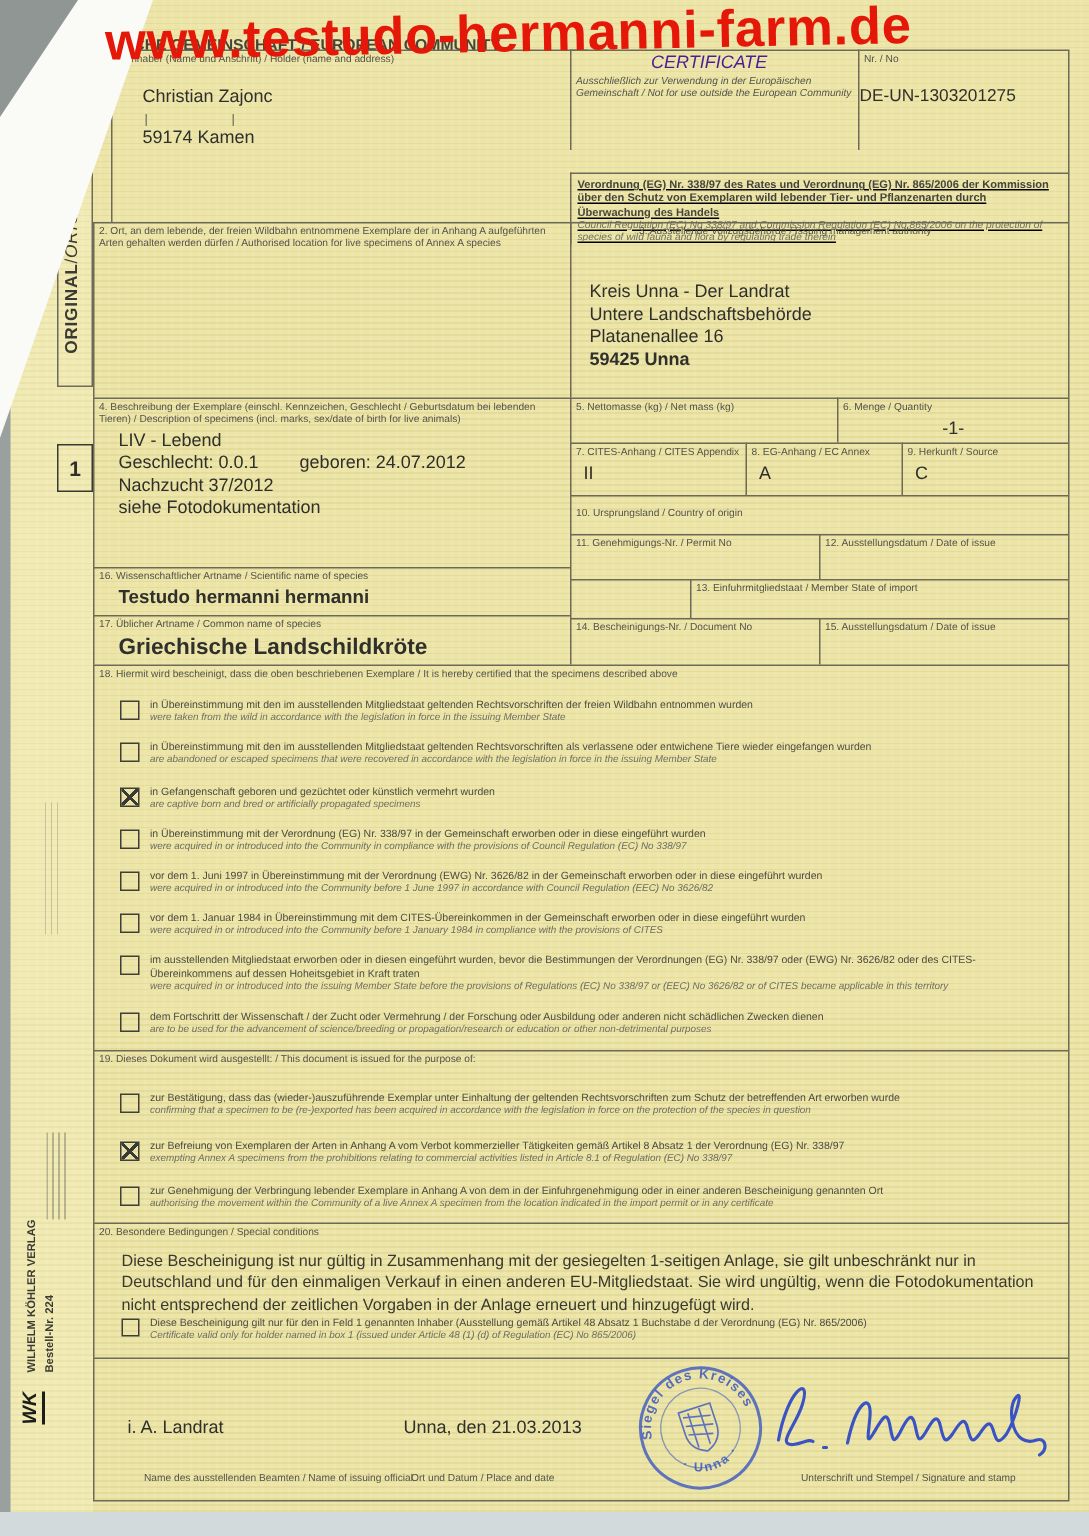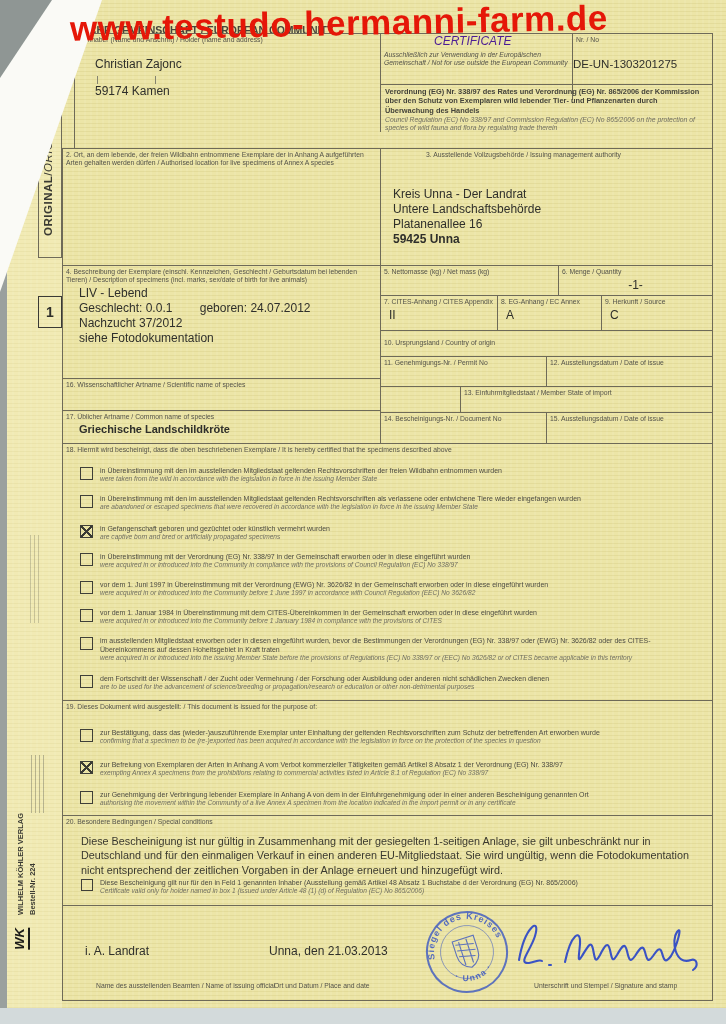--- a/index.html
+++ b/index.html
@@ -68,21 +68,21 @@
 
 <div class="cell" style="left:380px;top:33px;width:192px;height:67px;">
   <div style="padding:0 6px;font-size:12px;font-style:italic;color:#4c1d95;margin-left:47px;">CERTIFICATE</div>
   <div class="lbl it" style="padding-top:3px;">Ausschließlich zur Verwendung in der Europäischen Gemeinschaft / Not for use outside the European Community</div>
 </div>
 <div class="cell" style="left:572px;top:33px;width:140px;height:67px;">
   <div class="lbl">Nr. / No</div>
   <div style="text-align:left;margin-top:12px;font-size:11.5px;color:#2f2f2b;">DE-UN-1303201275</div>
 </div>
 
-<div class="cell" style="left:380px;top:84px;width:332px;height:48px;">
+<div class="cell" style="left:380px;top:115px;width:332px;height:48px;text-decoration:underline;">
   <div style="padding:2px 4px 0 4px;font-size:7.4px;font-weight:bold;color:#45443b;line-height:1.25;">Verordnung (EG) Nr. 338/97 des Rates und Verordnung (EG) Nr. 865/2006 der Kommission über den Schutz von Exemplaren wild lebender Tier- und Pflanzenarten durch Überwachung des Handels</div>
   <div style="padding:1px 4px;font-size:6.8px;font-style:italic;color:#6f6e61;line-height:1.25;">Council Regulation (EC) No 338/97 and Commission Regulation (EC) No 865/2006 on the protection of species of wild fauna and flora by regulating trade therein</div>
 </div>
 
 <div class="cell" style="left:62px;top:148px;width:318px;height:117px;">
   <div class="lbl">2. Ort, an dem lebende, der freien Wildbahn entnommene Exemplare der in Anhang A aufgeführten Arten gehalten werden dürfen / Authorised location for live specimens of Annex A species</div>
 </div>
 <div class="cell" style="left:380px;top:148px;width:332px;height:117px;padding-left:42px;">
   <div class="lbl">3. Ausstellende Vollzugsbehörde / Issuing management authority</div>
   <div class="val" style="position:absolute;left:12px;top:38px;">Kreis Unna - Der Landrat</div>
@@ -136,24 +136,25 @@
 </div>
 <div class="cell" style="left:380px;top:412px;width:166px;height:31px;">
   <div class="lbl">14. Bescheinigungs-Nr. / Document No</div>
 </div>
 <div class="cell" style="left:546px;top:412px;width:166px;height:31px;">
   <div class="lbl">15. Ausstellungsdatum / Date of issue</div>
 </div>
 
 <div class="cell" style="left:62px;top:378px;width:318px;height:32px;">
   <div class="lbl">16. Wissenschaftlicher Artname / Scientific name of species</div>
+  <div class="val bold" style="padding-left:16px;font-size:12.5px;">Testudo hermanni hermanni</div>
 </div>
 <div class="cell" style="left:62px;top:410px;width:318px;height:33px;">
   <div class="lbl">17. Üblicher Artname / Common name of species</div>
-  <div class="val bold" style="padding-left:16px;font-size:11px;">Griechische Landschildkröte</div>
+  <div class="val bold" style="padding-left:16px;font-size:15px;">Griechische Landschildkröte</div>
 </div>
 
 <div class="cell" style="left:62px;top:443px;width:650px;height:257px;">
   <div class="lbl">18. Hiermit wird bescheinigt, dass die oben beschriebenen Exemplare / It is hereby certified that the specimens described above</div>
 </div>
 <div class="abs chk-row" style="left:80px;top:466px;width:618px;">
   <div class="chk"></div>
   <div>
       <div class="de">in Übereinstimmung mit den im ausstellenden Mitgliedstaat geltenden Rechtsvorschriften der freien Wildbahn entnommen wurden</div>
        <div class="en">were taken from the wild in accordance with the legislation in force in the issuing Member State</div>

